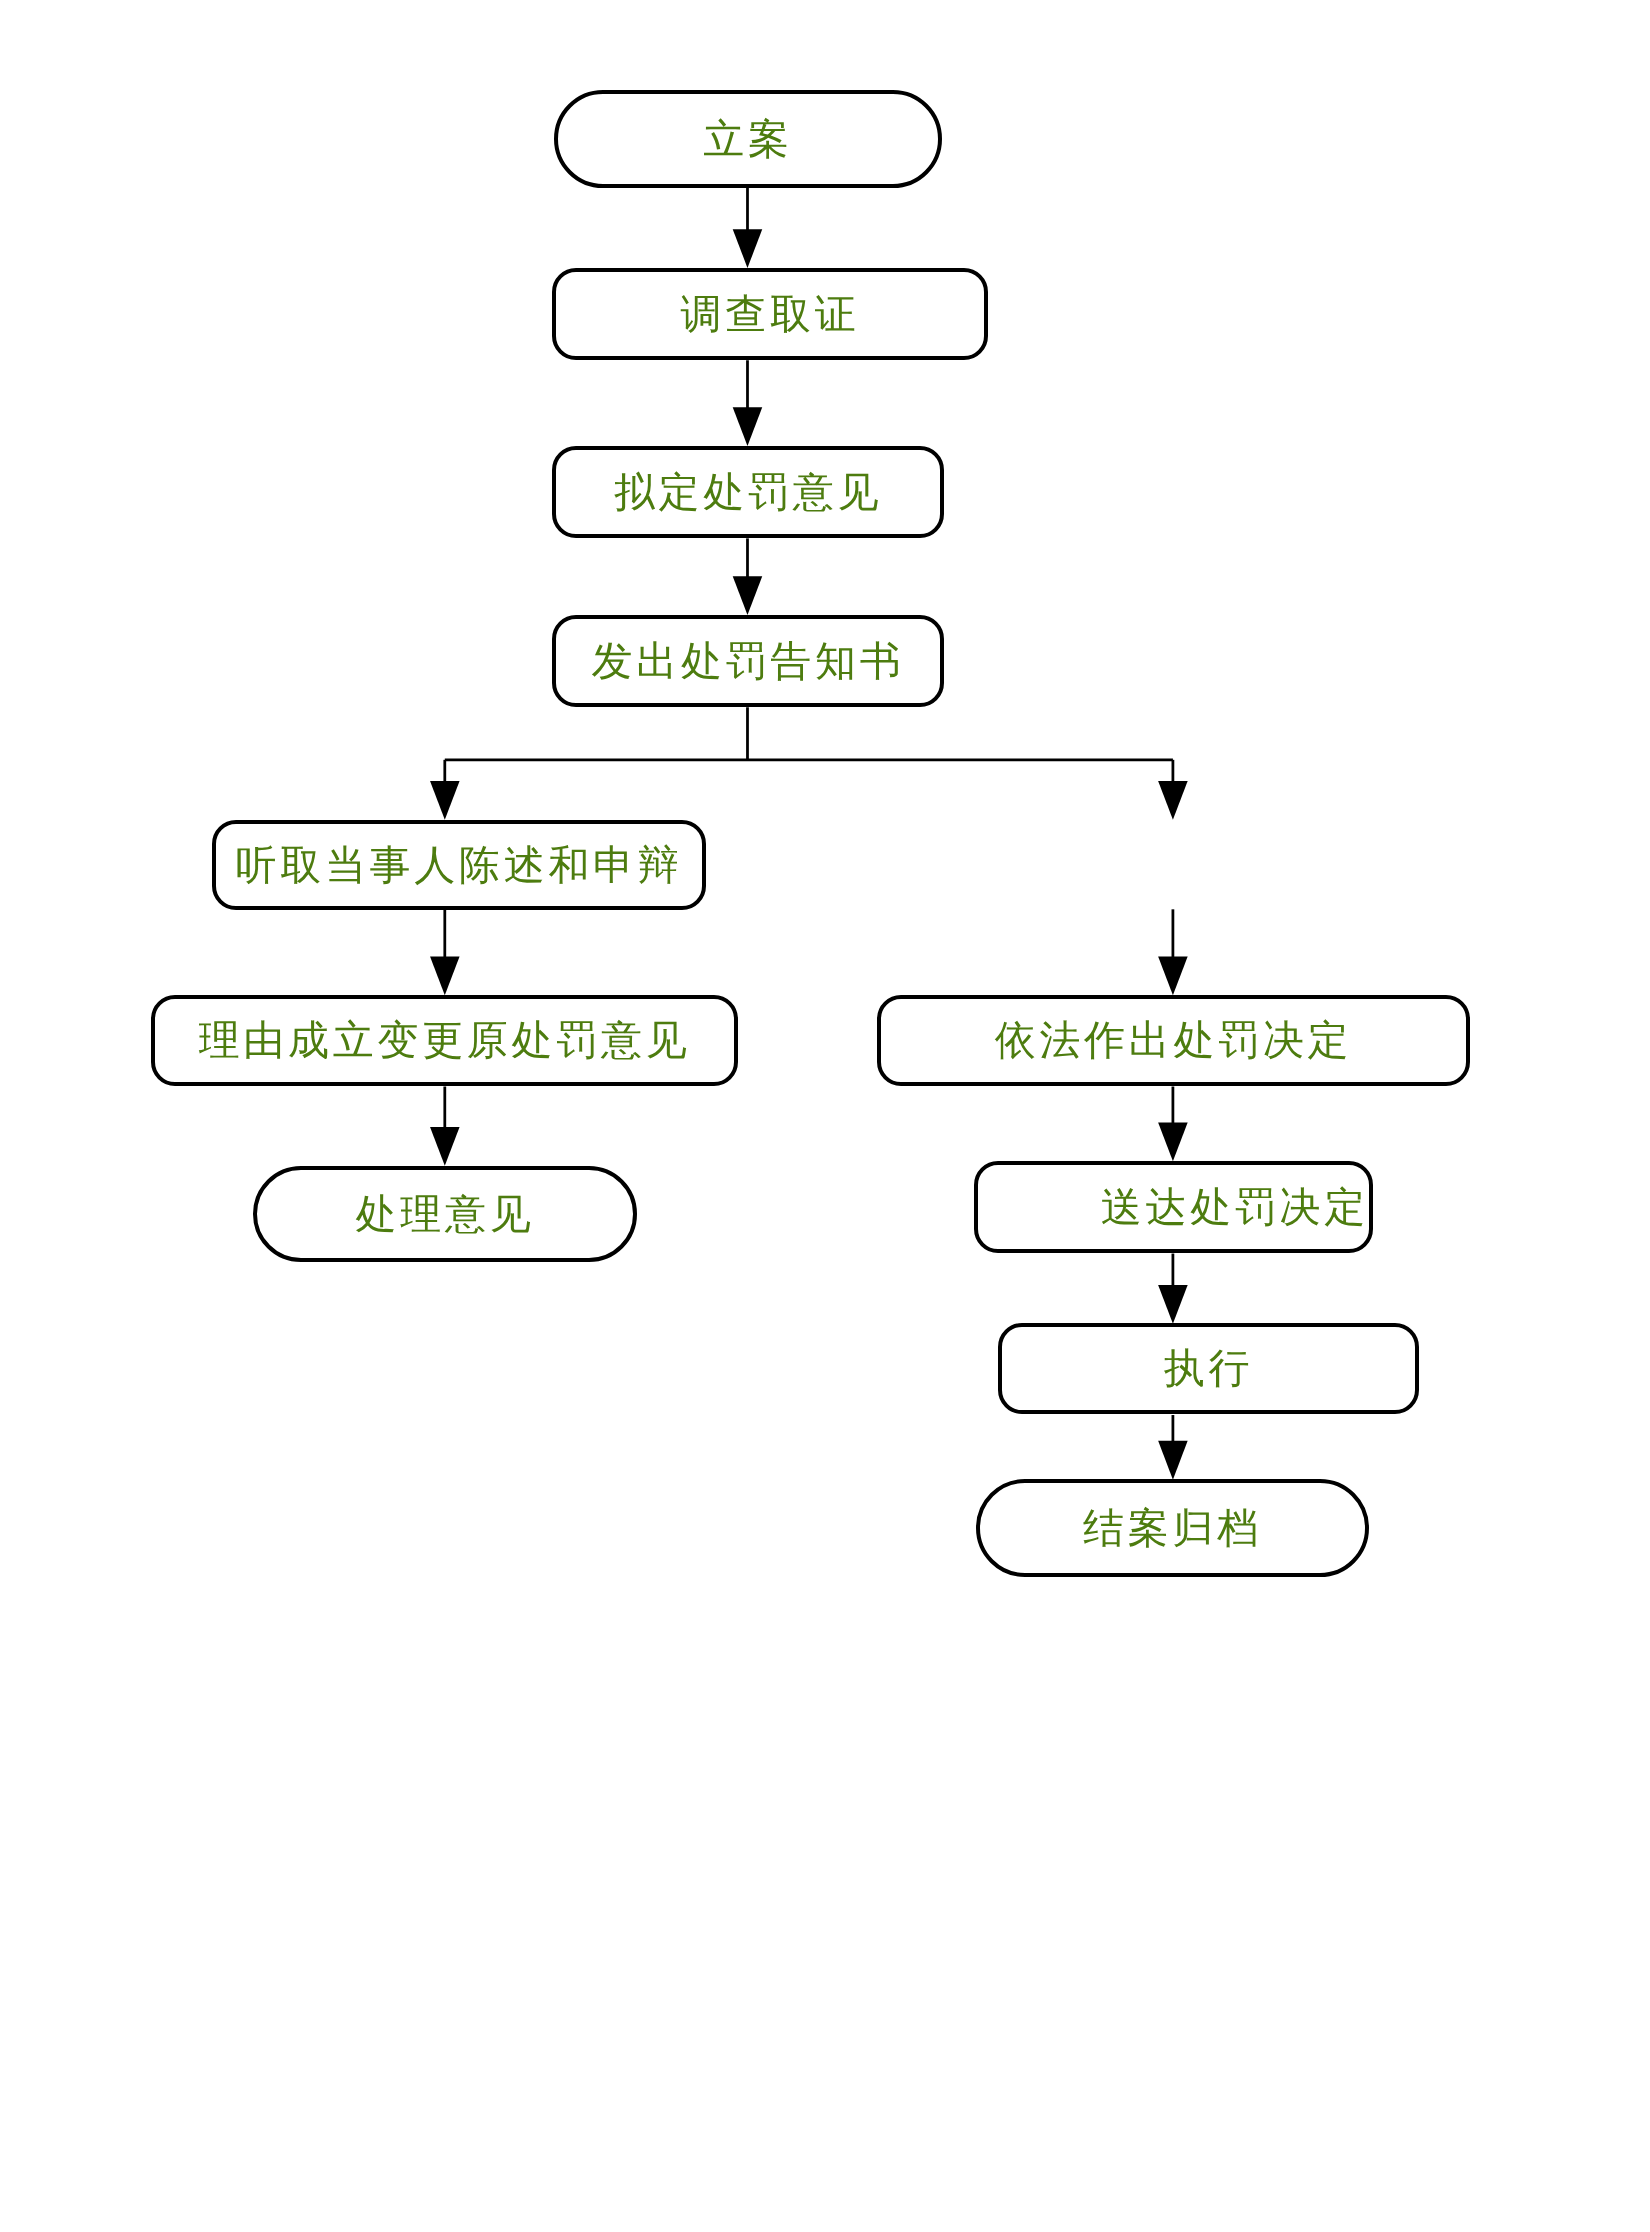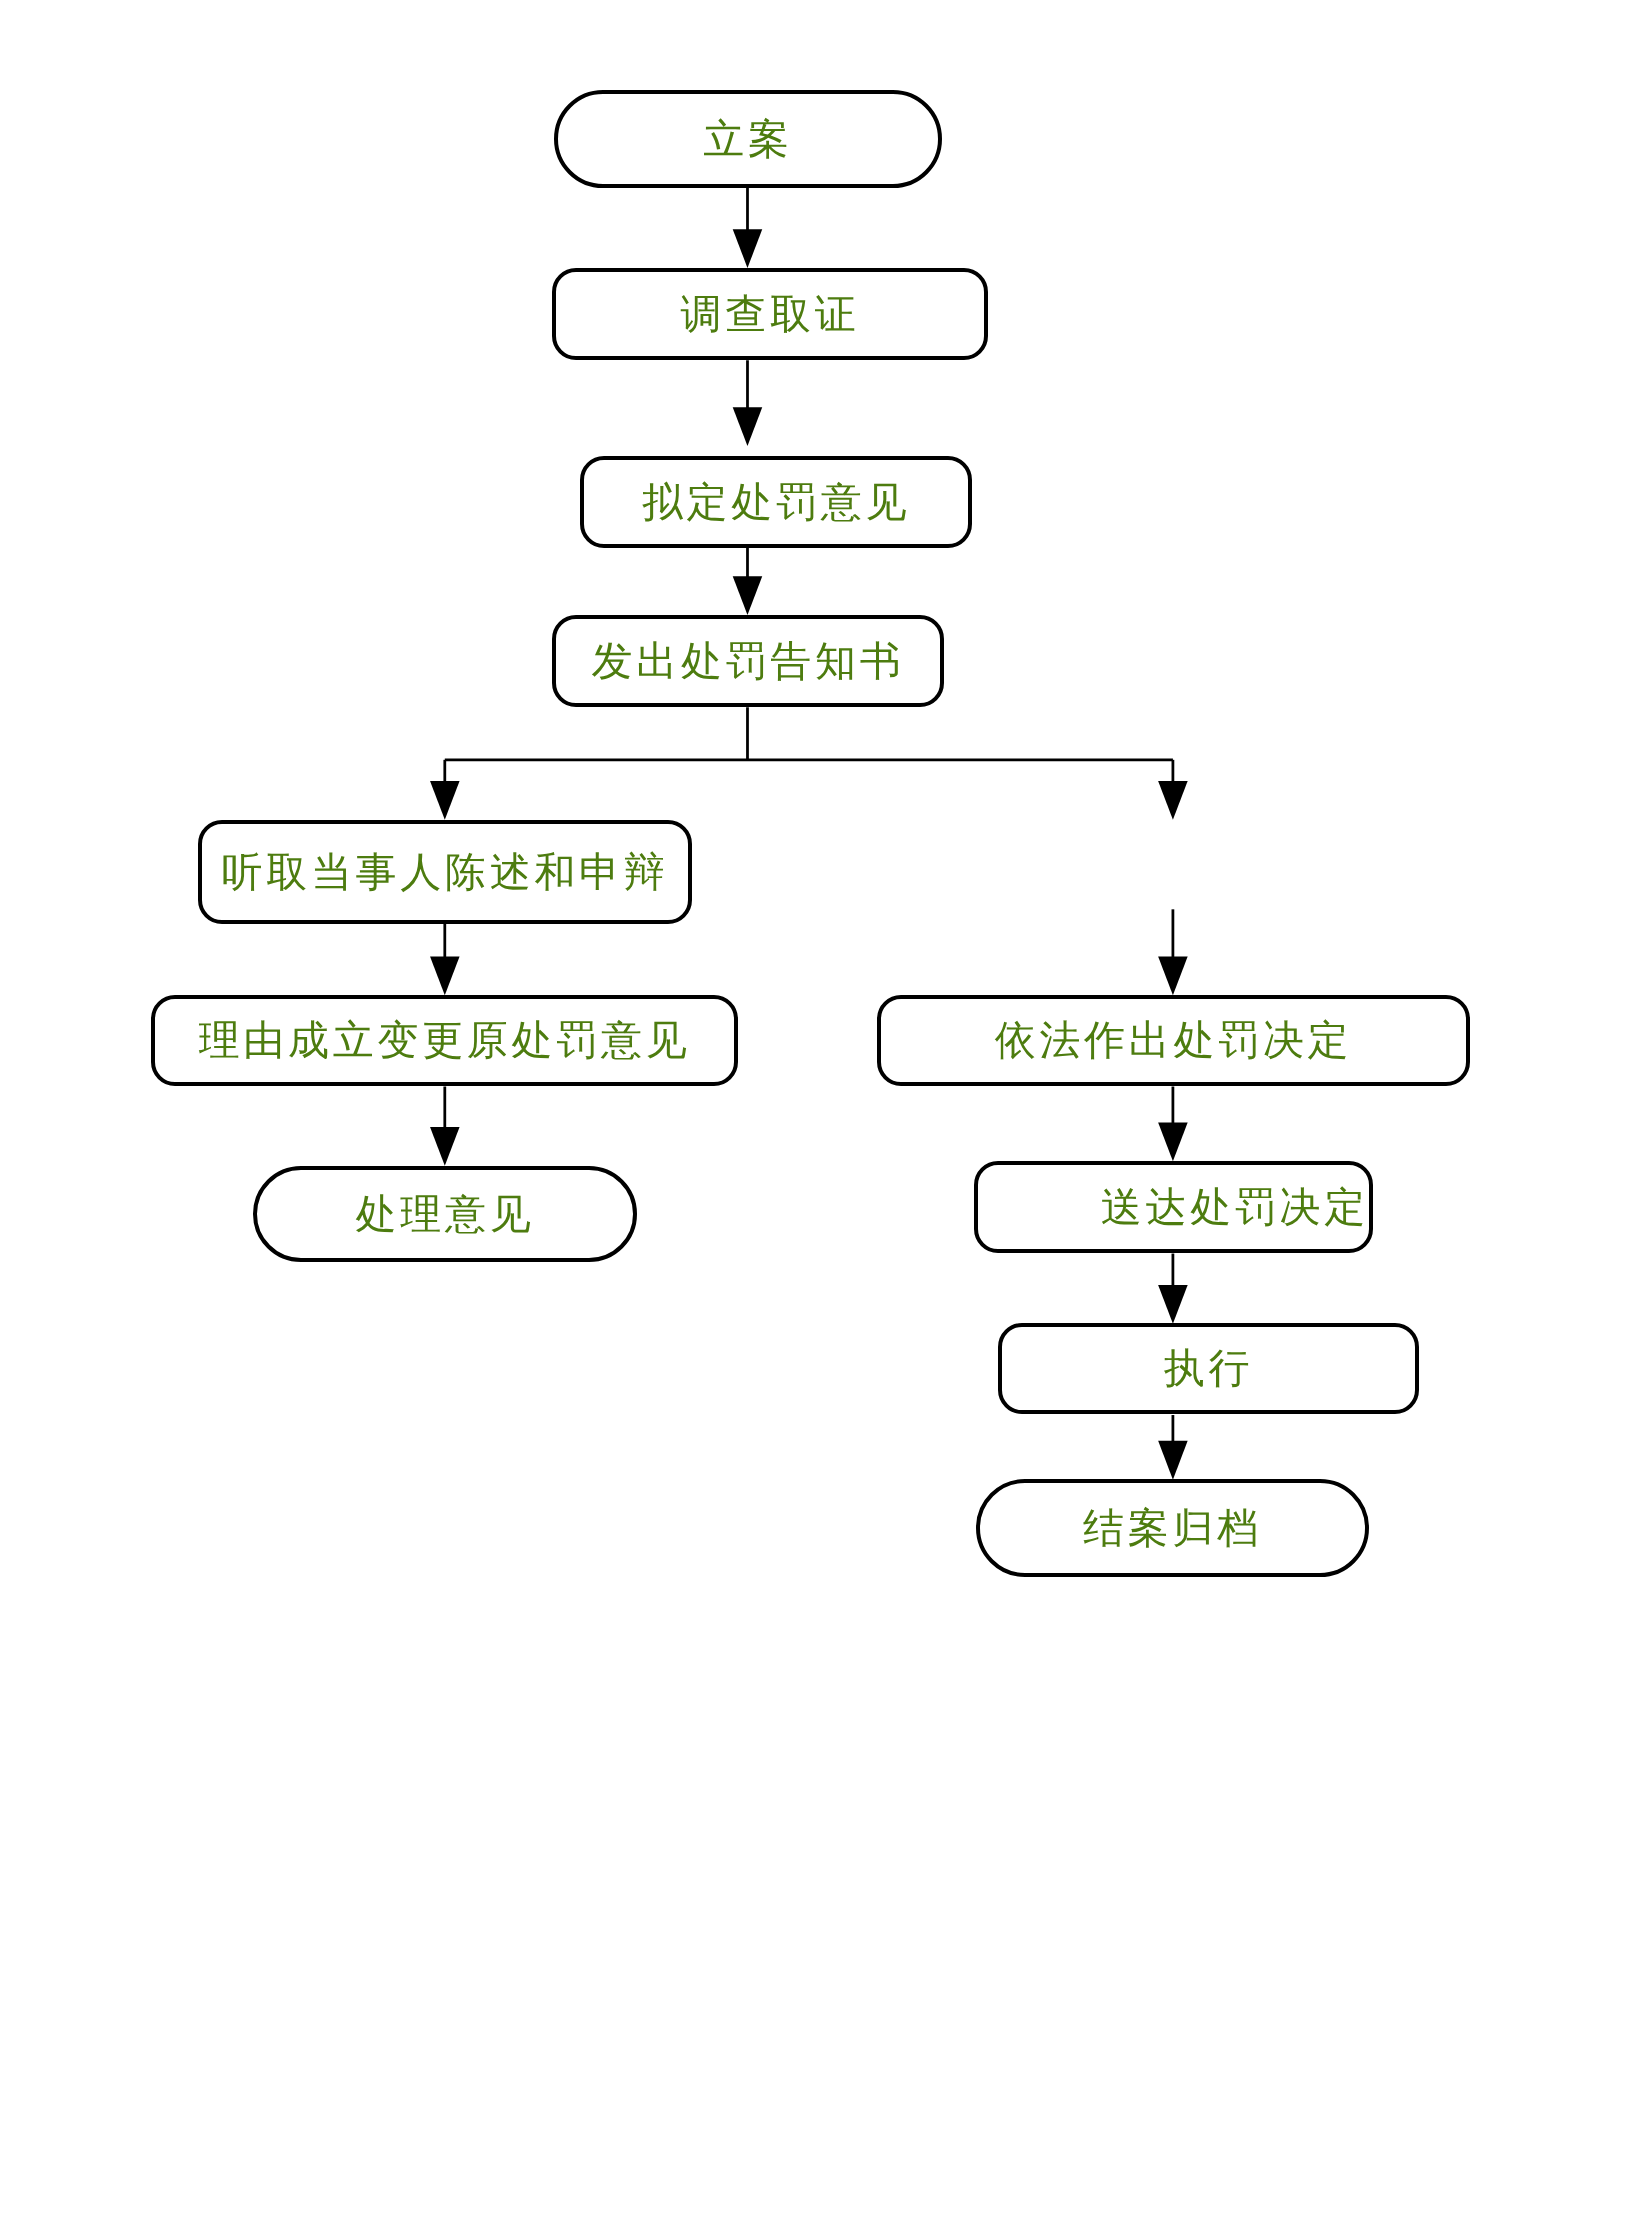--- a/index.html
+++ b/index.html
@@ -28,23 +28,23 @@
     line-height: 1;
     white-space: nowrap;
     text-align: center;
   }
   .rect    { border-radius: 24px; }
   .stadium { border-radius: 922px; }
 
   
   #node-case-filing          { left: 554px;  top: 90px;   width: 388px; height: 98px; }
   #node-investigation        { left: 552px;  top: 268px;  width: 436px; height: 92px; }
-  #node-draft-penalty-opinion{ left: 552px;  top: 456px;  width: 392px; height: 92px; margin-left: 28px; }
+  #node-draft-penalty-opinion{ left: 552px;  top: 446px;  width: 392px; height: 92px; }
   #node-penalty-notice       { left: 552px;  top: 615px;  width: 392px; height: 92px; }
-  #node-hear-statement       { left: 198px;  top: 820px;  width: 494px; height: 104px;  }
+  #node-hear-statement       { left: 212px;  top: 820px;  width: 494px; height: 90px;  }
   #node-amend-opinion        { left: 151px;  top: 995px; width: 587px; height: 91px;  }
   #node-handling-opinion     { left: 253px;  top: 1166px; width: 384px; height: 96px; }
   #node-hearing-request      { left: 886px;  top: 820px;  width: 574px; height: 90px;  }
   #node-penalty-decision     { left: 877px;  top: 995px; width: 593px; height: 91px;  }
   #node-deliver-decision     { left: 974px; top: 1161px; width: 399px; height: 92px; justify-content: flex-end; }
   #node-execution            { left: 998px; top: 1323px; width: 421px; height: 91px;  }
   #node-case-archive         { left: 976px; top: 1479px; width: 393px; height: 98px; }
 
   #connector-layer {
     position: absolute;

